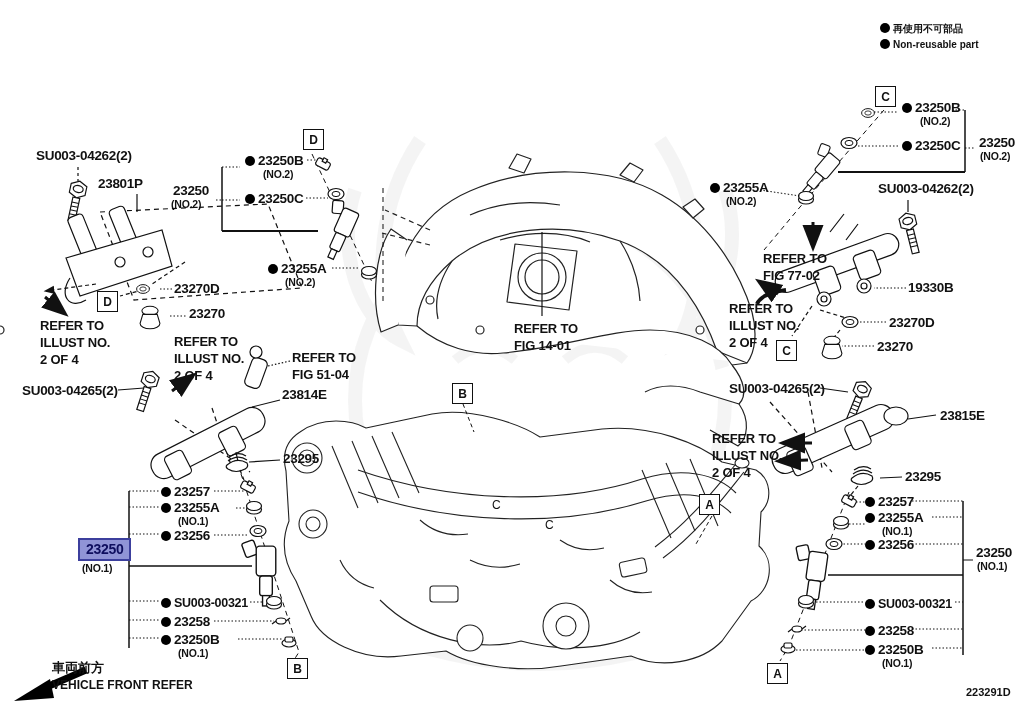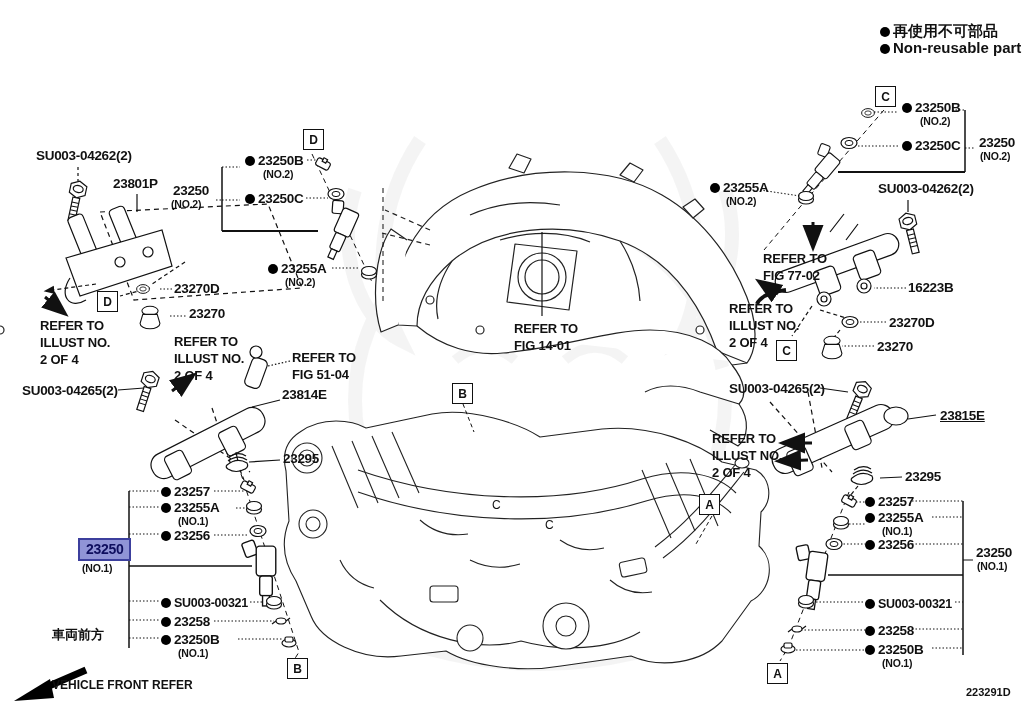--- a/index.html
+++ b/index.html
@@ -8,21 +8,21 @@
   svg.art{position:absolute;left:0;top:0;}
   .lbl{position:absolute;font-weight:700;font-size:13.5px;letter-spacing:-0.3px;white-space:nowrap;line-height:14px;}
   .sub{position:absolute;font-weight:700;font-size:10.5px;letter-spacing:-0.2px;white-space:nowrap;line-height:11px;}
   .ref{position:absolute;font-weight:700;font-size:13px;letter-spacing:-0.2px;white-space:nowrap;line-height:17px;}
   .dot{display:inline-block;width:10px;height:10px;border-radius:50%;background:#000;margin-right:3px;vertical-align:-1px;}
   .boxletter{position:absolute;width:19px;height:19px;border:1.5px solid #111;background:#fff;
              font-weight:700;font-size:12px;display:flex;align-items:center;justify-content:center;}
   .hl{position:absolute;background:#9094d6;border:2px solid #3c3f9d;color:#0e0e5e;
       font-weight:700;font-size:14px;padding:1px 6px 2px 6px;letter-spacing:-0.3px;}
   .jp{position:absolute;font-weight:700;font-size:13px;white-space:nowrap;}
-  .legend-row{position:absolute;font-weight:700;font-size:15px;white-space:nowrap;}
+  .legend-row{position:absolute;font-weight:700;font-size:10px;white-space:nowrap;}
   .code{position:absolute;font-weight:700;font-size:11px;}
   .cmark{position:absolute;font-size:12px;font-weight:400;}
 </style>
 </head>
 <body>
 
 <div id="canvas">
 
 <svg class="art" width="1024" height="707" viewBox="0 0 1024 707">
   <defs>
@@ -274,21 +274,21 @@
   <g>
     <path d="M86,670 L42,689" stroke="#000" stroke-width="7" fill="none"></path>
     <polygon points="50,679 14,701 54,698" fill="#000"></polygon>
   </g>
 </svg>
 
 <div class="legend-row" style="left:880px;top:22px;"><span class="dot"></span><span>再使用不可部品</span></div>
 <div class="legend-row" style="left:880px;top:39px;"><span class="dot"></span><span>Non-reusable part</span></div>
 
 <div class="lbl" style="left:36px;top:149px;">SU003-04262(2)</div>
-<div class="lbl" style="left:113px;top:177px;">23801P</div>
+<div class="lbl" style="left:98px;top:177px;">23801P</div>
 <div class="lbl" style="left:173px;top:184px;">23250</div>
 <div class="sub" style="left:171px;top:199px;">(NO.2)</div>
 <div class="boxletter" style="left:97px;top:291px;">
       <span>D</span>
     </div>
 <div class="lbl" style="left:174px;top:282px;">23270D</div>
 <div class="lbl" style="left:189px;top:307px;">23270</div>
 <div class="ref" style="left:40px;top:317px;">
   <div>REFER TO</div>
       <div>ILLUST NO.</div>
@@ -349,34 +349,34 @@
 <div class="lbl" style="left:902px;top:139px;"><span class="dot"></span><span>23250C</span></div>
 <div class="lbl" style="left:979px;top:136px;">23250</div>
 <div class="sub" style="left:980px;top:151px;">(NO.2)</div>
 <div class="lbl" style="left:710px;top:181px;"><span class="dot"></span><span>23255A</span></div>
 <div class="sub" style="left:726px;top:196px;">(NO.2)</div>
 <div class="lbl" style="left:878px;top:182px;">SU003-04262(2)</div>
 <div class="ref" style="left:763px;top:250px;">
   <div>REFER TO</div>
       <div>FIG 77-02</div>
 </div>
-<div class="lbl" style="left:908px;top:281px;">16223B</div>
+<div class="lbl" style="left:908px;top:281px;">19330B</div>
 <div class="ref" style="left:729px;top:300px;">
   <div>REFER TO</div>
       <div>ILLUST NO.</div>
       <div>2 OF 4</div>
 </div>
 <div class="boxletter" style="left:776px;top:340px;">
       <span>C</span>
     </div>
 <div class="lbl" style="left:889px;top:316px;">23270D</div>
 <div class="lbl" style="left:877px;top:340px;">23270</div>
 
 <div class="lbl" style="left:729px;top:382px;">SU003-04265(2)</div>
-<div class="lbl" style="left:940px;top:409px;text-decoration:underline;">23815E</div>
+<div class="lbl" style="left:940px;top:409px;">23815E</div>
 <div class="ref" style="left:712px;top:430px;">
   <div>REFER TO</div>
       <div>ILLUST NO.</div>
       <div>2 OF 4</div>
 </div>
 <div class="lbl" style="left:905px;top:470px;">23295</div>
 <div class="boxletter" style="left:699px;top:494px;">
       <span>A</span>
     </div>
 
@@ -387,17 +387,17 @@
 <div class="lbl" style="left:976px;top:546px;">23250</div>
 <div class="sub" style="left:977px;top:561px;">(NO.1)</div>
 <div class="lbl" style="left:865px;top:597px;font-size:12.5px;"><span class="dot"></span><span>SU003-00321</span></div>
 <div class="lbl" style="left:865px;top:624px;"><span class="dot"></span><span>23258</span></div>
 <div class="lbl" style="left:865px;top:643px;"><span class="dot"></span><span>23250B</span></div>
 <div class="sub" style="left:882px;top:658px;">(NO.1)</div>
 <div class="boxletter" style="left:767px;top:663px;">
       <span>A</span>
     </div>
 
-<div class="jp" style="left:52px;top:626px;">車両前方</div>
+<div class="jp" style="left:52px;top:659px;">車両前方</div>
 <div class="jp" style="left:52px;top:678px;font-size:12px;">VEHICLE FRONT REFER</div>
 <div class="code" style="left:966px;top:686px;">223291D</div>
 
 </div>
 
 </body></html>

